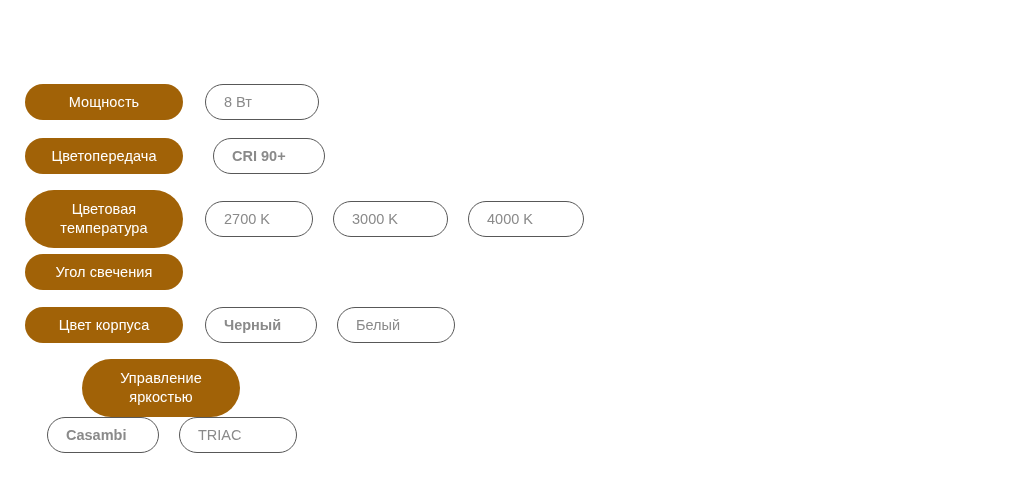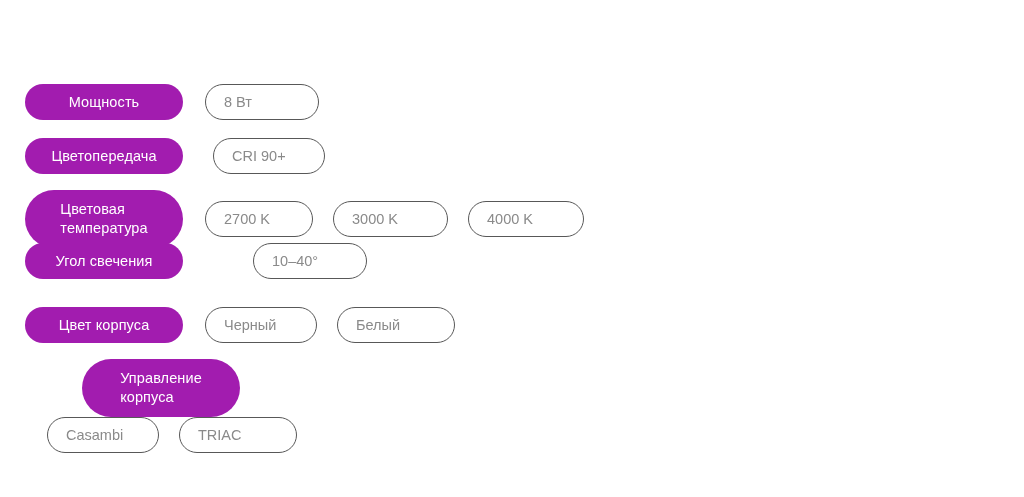--- a/index.html
+++ b/index.html
@@ -28,26 +28,27 @@
     display: flex;
     align-items: center;
     gap: 0;
   }
 
   
   .label-pill {
     box-sizing: border-box;
     width: 158px;
     min-height: 36px;
-    background: #a21caf;
+    background: #a16207;
     color: #ffffff;
     border-radius: 999px;
     display: flex;
     align-items: center;
     justify-content: center;
+    text-align: center;
     font-size: 14.5px;
     line-height: 19px;
     font-weight: 400;
     letter-spacing: 0.1px;
     padding: 7px 12px;
     flex: 0 0 auto;
   }
   .label-pill.two-line {
     min-height: 51px;
     padding: 10px 12px;
@@ -75,21 +76,21 @@
     line-height: 1;
     display: flex;
     align-items: center;
     padding: 0 18px;
     white-space: nowrap;
     flex: 0 0 auto;
   }
 
   
   .w-114 { width: 114px; text-align: center; }
-  .w-112 { width: 112px; }
+  .w-112 { width: 112px; font-weight: bold; }
   .w-108 { width: 108px; text-align: center; }
   .w-115 { width: 115px; }
   .w-116 { width: 116px; }
   .w-118 { width: 118px; }
 </style>
 </head>
 <body>
 
 <div class="spec-sheet">
 
@@ -118,44 +119,41 @@
         <span class="label-line">температура</span>
       </div>
     </div>
     <div class="values">
       <div class="value-pill w-108">2700 K</div>
       <div class="value-pill w-115">3000 K</div>
       <div class="value-pill w-116">4000 K</div>
     </div>
   </div>
 
-  <div class="spec-row" style="top:243px;gap:48px;">
+  <div class="spec-row" style="top:254px;">
     <div class="label-pill">
       <span class="label-line">Угол свечения</span>
-    </div>
-    <div class="values">
-      <div class="value-pill w-114">10–40°</div>
     </div>
   </div>
 
   <div class="spec-row" style="top:307px;">
     <div class="label-pill">
       <span class="label-line">Цвет корпуса</span>
     </div>
     <div class="values">
       <div class="value-pill w-112">Черный</div>
       <div class="value-pill w-118">Белый</div>
     </div>
   </div>
 
   <div class="spec-row" style="top:359px;flex-direction:column;">
     <div class="label-pill two-line">
       <div>
         <span class="label-line">Управление</span>
-        <span class="label-line">корпуса</span>
+        <span class="label-line">яркостью</span>
       </div>
     </div>
     <div class="values">
       <div class="value-pill w-112">Casambi</div>
       <div class="value-pill w-118">TRIAC</div>
     </div>
   </div>
 
 </div>
 

